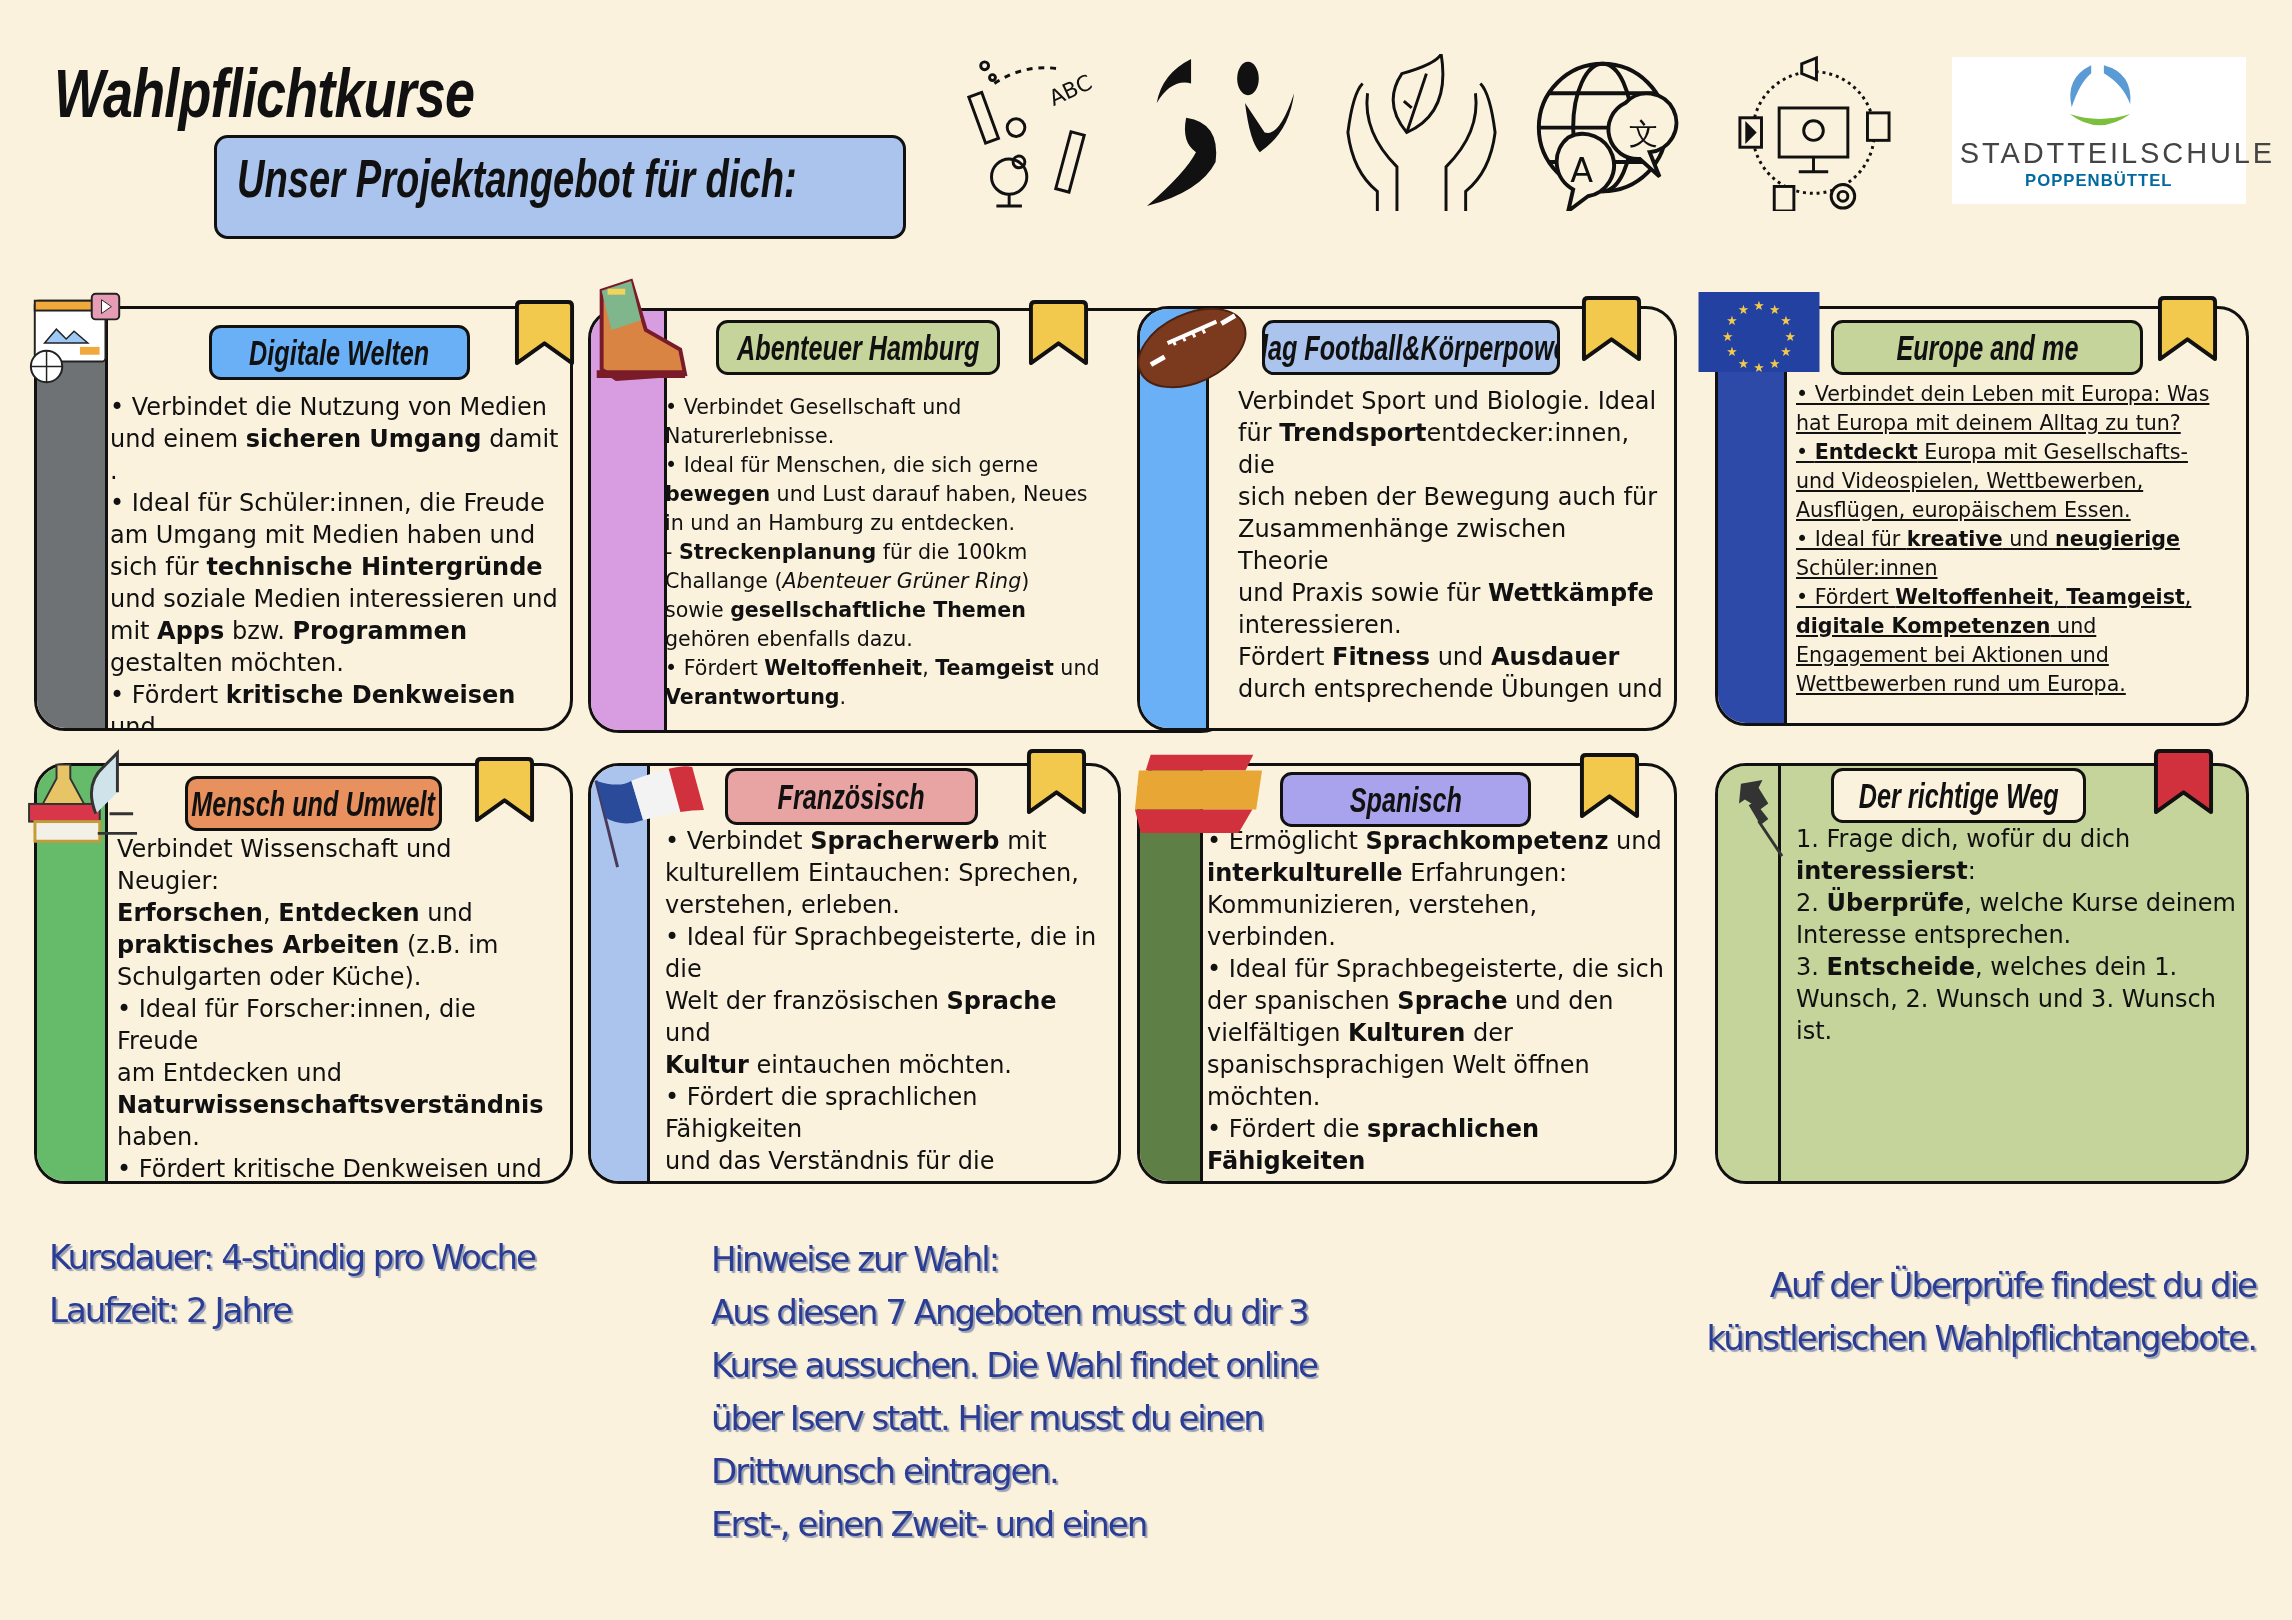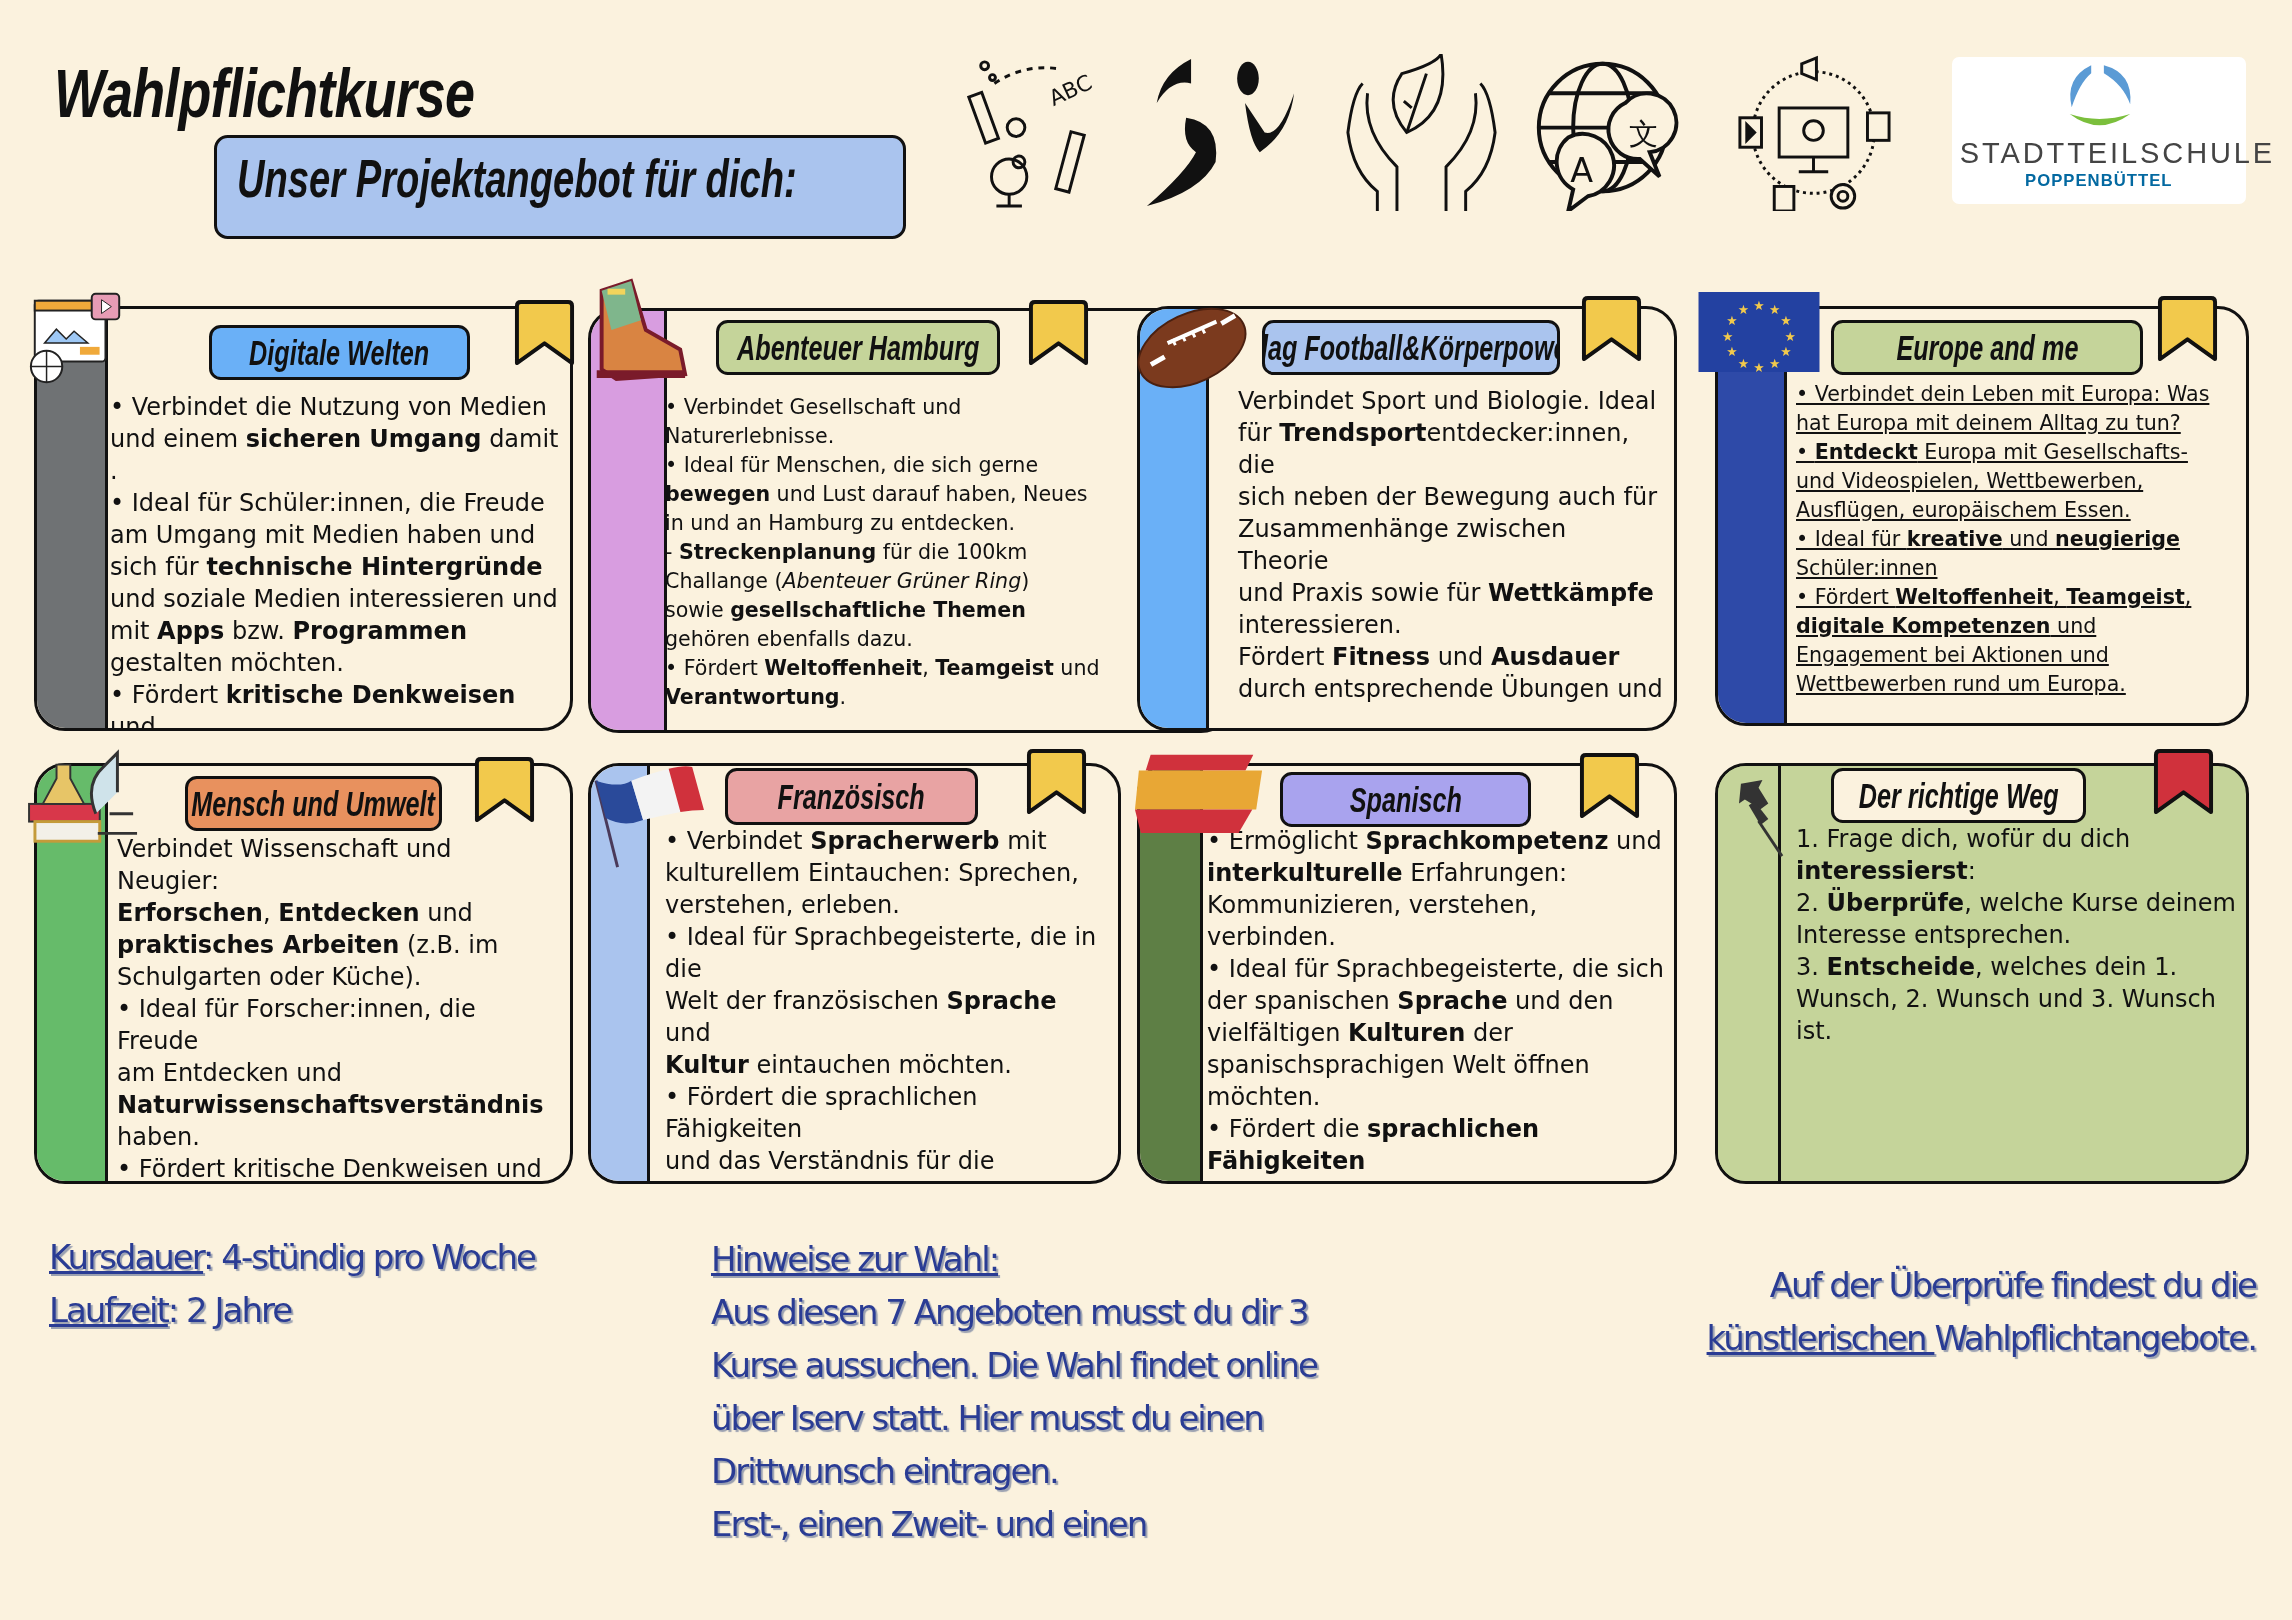--- a/index.html
+++ b/index.html
@@ -4,39 +4,39 @@
 <style>
   * { box-sizing: border-box; margin: 0; padding: 0; }
   html, body { width: 2293px; height: 1620px; overflow: hidden; }
   body { background: #fbf2de; font-family: "DejaVu Sans", sans-serif; color: #111; position: relative; }
 
   .title { position: absolute; left: 54px; top: 54px; font-family: "Liberation Sans", sans-serif; font-weight: 700; font-style: italic; font-size: 69px; letter-spacing: -1px; transform: scaleX(0.78); transform-origin: left center; }
   .subtitle-box { position: absolute; left: 214px; top: 135px; width: 692px; height: 104px; background: #aac4ee; border: 3.9px solid #111; border-radius: 13.7px; }
   .subtitle { position: absolute; left: 19.6px; top: 9.8px; white-space: nowrap; font-family: "Liberation Sans", sans-serif; font-weight: 700; font-style: italic; font-size: 53px; transform: scaleX(0.72); transform-origin: left center; }
 
   .top-icon { position: absolute; top: 54px; width: 157px; height: 157px; }
-  .logo { position: absolute; left: 1952px; top: 57px; width: 294px; height: 147px; background: #fff; border-radius: 7px; }
+  .logo { position: absolute; left: 1952px; top: 57px; width: 294px; height: 147px; background: #fff; }
   .logo-text1 { position: absolute; left: 7.8px; top: 80px; width: 278px; text-align: center; font-family: "Liberation Sans", sans-serif; font-size: 29px; letter-spacing: 2.9px; color: #444; }
   .logo-text2 { position: absolute; left: 7.8px; top: 114px; width: 278px; text-align: center; font-family: Liberation Sans, sans-serif; font-weight: 700; font-size: 16.7px; letter-spacing: 1px; color: #0369a1; }
 
   .card { position: absolute; border: 3.9px solid #111; border-radius: 31px; background: #fbf2de; overflow: hidden; }
   .card .stripe { position: absolute; left: 0; top: 0; bottom: 0; border-right: 3.9px solid #111; }
   .card .body { position: absolute; font-size: 24px; line-height: 32px; color: #111; }
   .card .body b { font-weight: 700; }
   .card .body.small { font-size: 20.6px; line-height: 29px; }
 
   .card-title-box { position: absolute; border: 3.9px solid #111; border-radius: 11.8px; display: flex; align-items: center; justify-content: center; overflow: hidden; }
   .card-title { font-family: "Liberation Sans", sans-serif; font-weight: 700; font-style: italic; font-size: 35px; white-space: nowrap; transform: scaleX(0.72); }
 
   .bookmark { position: absolute; width: 63px; height: 67px; }
 
   .card-deco { position: absolute; }
 
   .footer { position: absolute; font-family: "DejaVu Sans", sans-serif; color: #2a3c94; font-size: 34px; letter-spacing: -2px; text-shadow: 2px 2px 1px #9aa0b0; }
-  .footer .u { text-decoration: underline; }
+  .footer .u { }
 </style>
 </head>
 <body>
 
 <div class="title">Wahlpflichtkurse</div>
 <div class="subtitle-box">
   <div class="subtitle">Unser Projektangebot für dich:</div>
 </div>
 
 <svg class="top-icon" style="left:965px;" viewBox="0 0 160 160" fill="none" stroke="#111" stroke-width="3">

